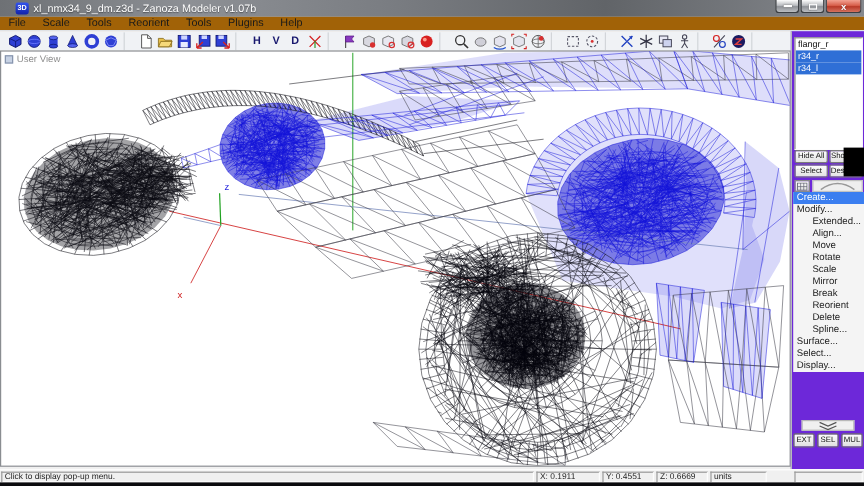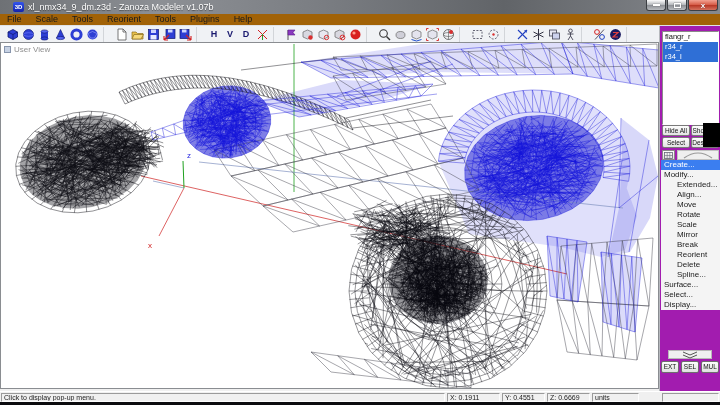--- a/index.html
+++ b/index.html
@@ -34,21 +34,21 @@
   .tb-letter{font-size:9px;font-weight:bold;color:#18186e;font-family:"Liberation Sans",sans-serif;}
 
   
   .viewport{position:absolute;left:0;top:42px;width:659px;height:347px;background:#fff;border:1px solid #8a8d91;}
   .viewport svg{position:absolute;left:0;top:0;width:657px;height:345px;}
   .vp-label{position:absolute;left:3px;top:2px;display:flex;align-items:center;gap:3px;}
   .vp-ico{width:7px;height:7px;background:#c7d2e4;border:1px solid #8795ad;}
   .vp-label span.t{font-size:8px;color:#8f8f8f;}
 
   
-  .sidepanel{position:absolute;left:659px;top:26px;width:61px;height:365px;background:#a21caf;border-left:1px solid #b6b9bd;}
+  .sidepanel{position:absolute;left:659px;top:26px;width:61px;height:365px;background:#6d28d9;border-left:1px solid #b6b9bd;}
   .objlist{position:absolute;left:2px;top:5px;width:57px;height:94px;background:#fff;
     border:1px solid;border-color:#8a8a8a #fdfdfd #fdfdfd #8a8a8a;overflow:hidden;}
   .obj-item{height:10px;line-height:10px;font-size:7.5px;color:#111;padding-left:2px;white-space:nowrap;}
   .obj-item.sel{background:#2f6fd6;color:#fff;}
   .pbtn{position:absolute;height:11px;font-size:6.5px;color:#111;text-align:center;line-height:9px;
     background:linear-gradient(#fdfdfd,#e3e3e3);border:1px solid #7a7a7a;border-radius:2px;overflow:hidden;}
   .black-overlay{position:absolute;left:43px;top:97px;width:18px;height:24px;background:#000;}
   .mini-tb{position:absolute;left:2px;top:124px;width:57px;height:10px;display:flex;gap:2px;}
   .grid-btn{width:13px;height:10px;background:linear-gradient(#fdfdfd,#e0e0e0);border:1px solid #8a8a8a;display:flex;align-items:center;justify-content:center;}
   .arch-btn{width:42px;height:10px;background:#efefef;border:1px solid #c2c2c2;display:flex;align-items:center;justify-content:center;}

